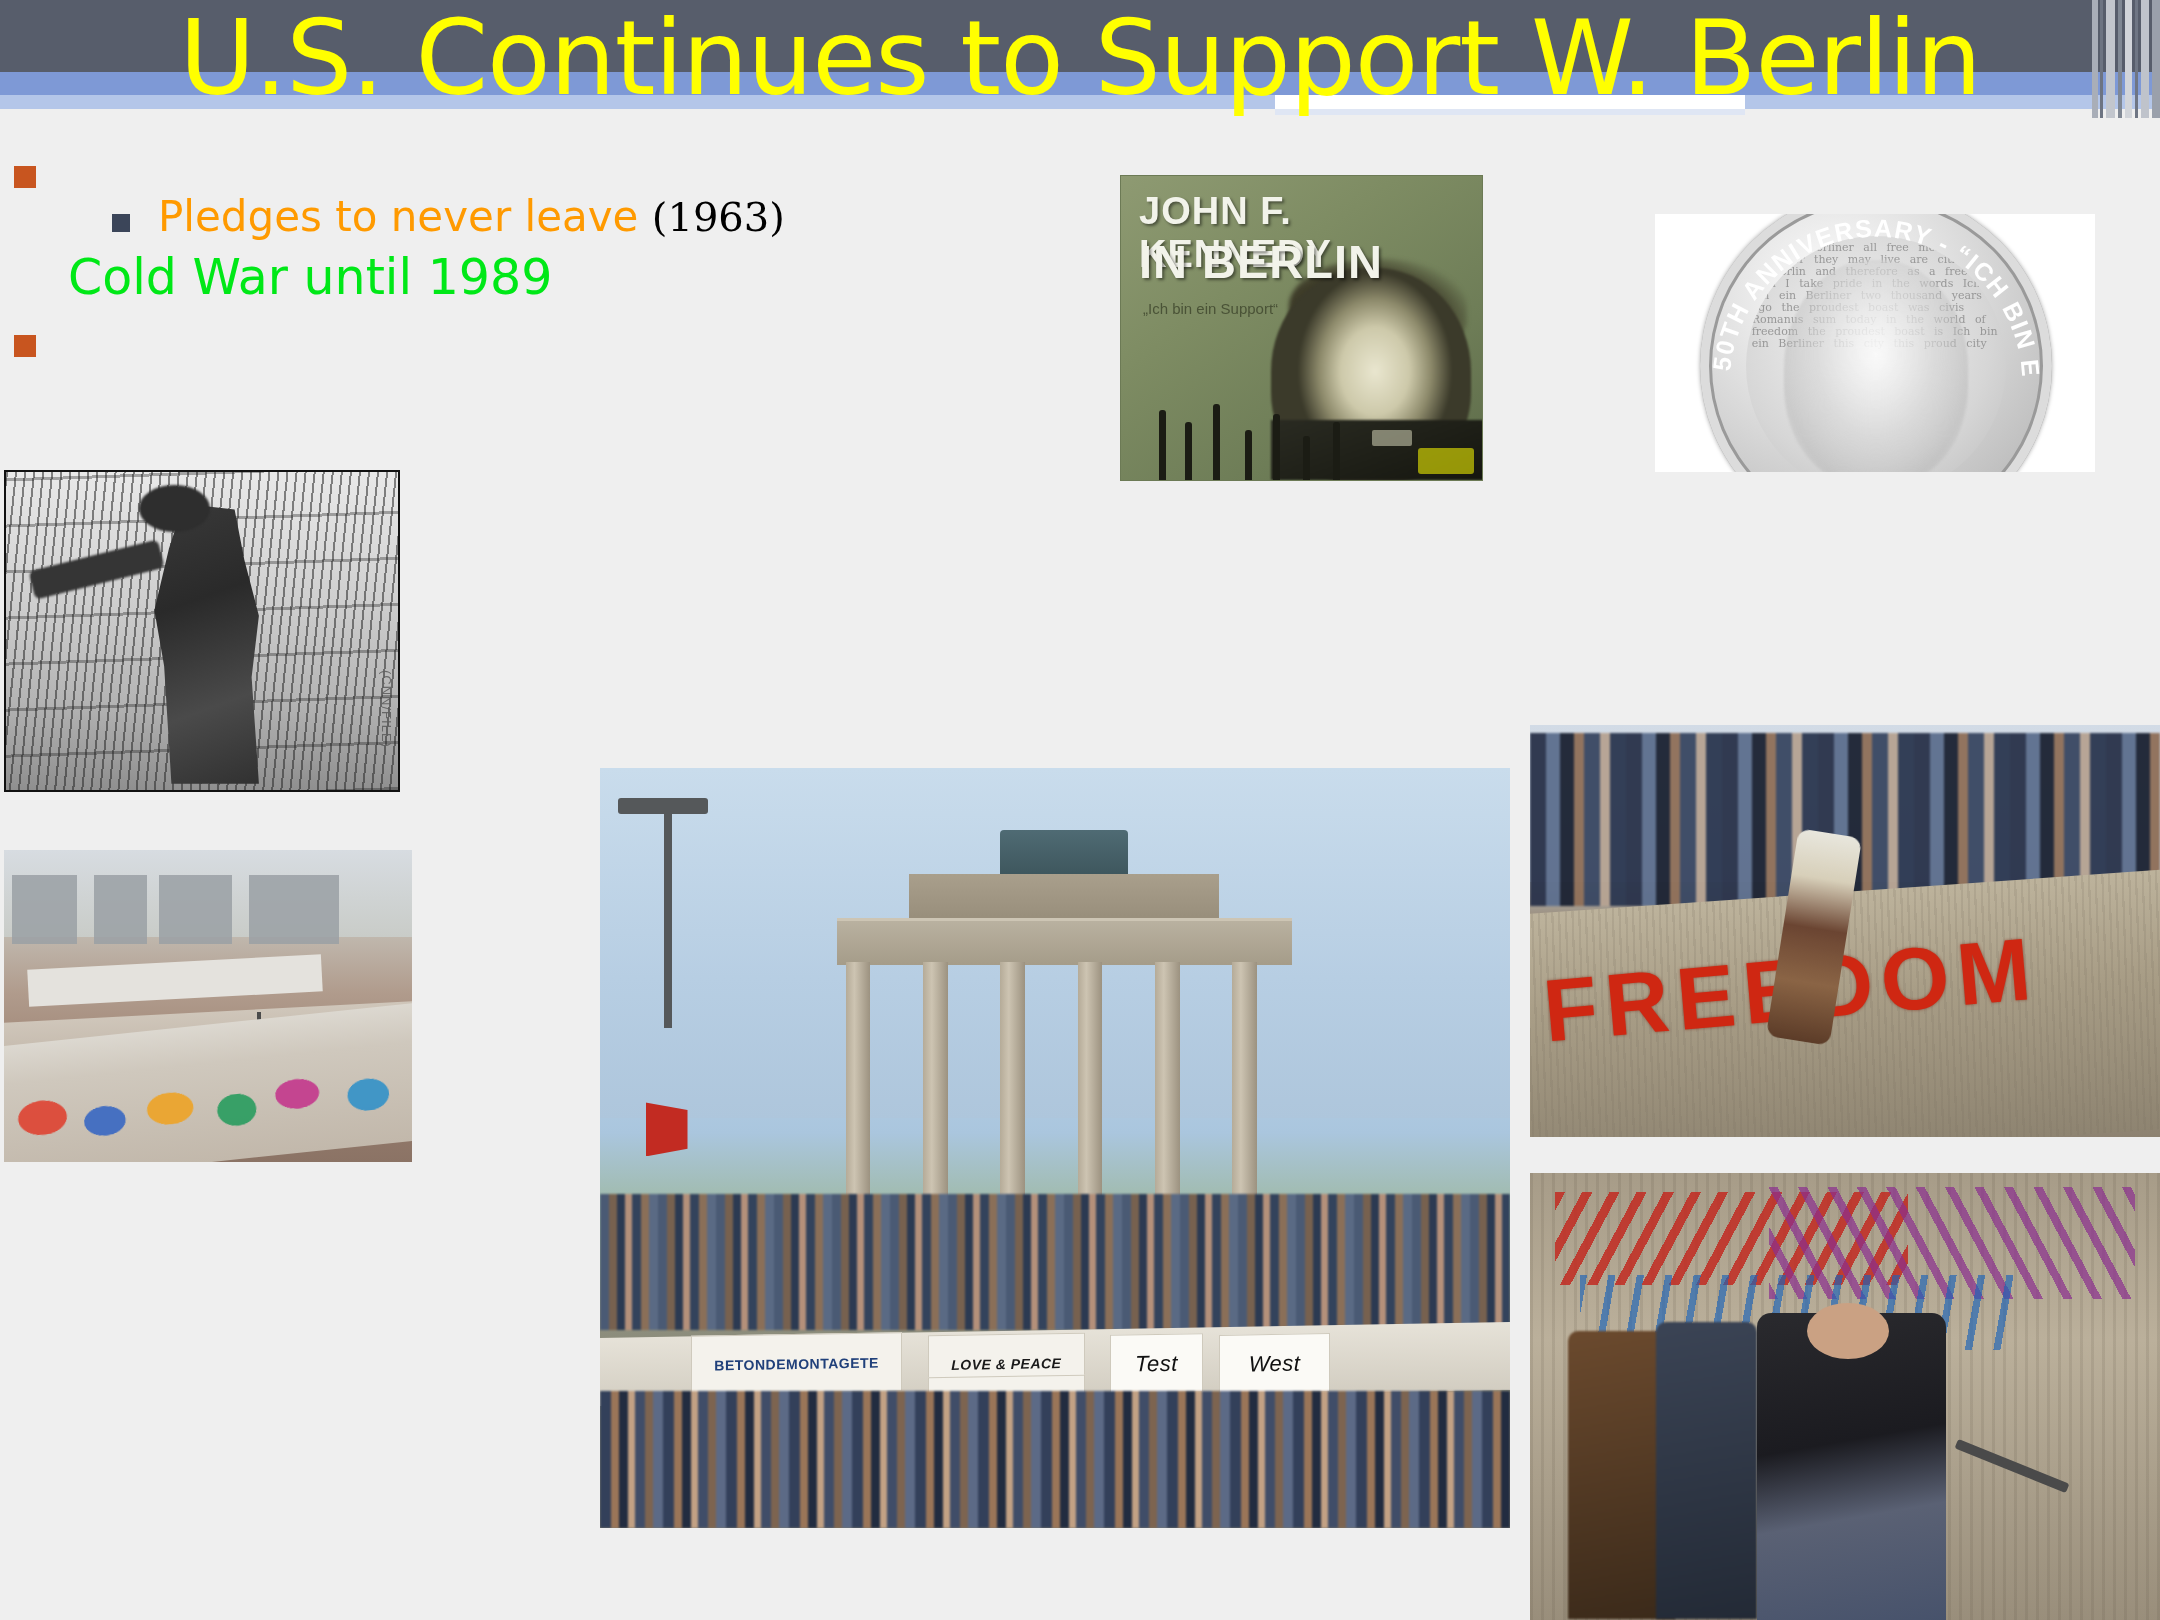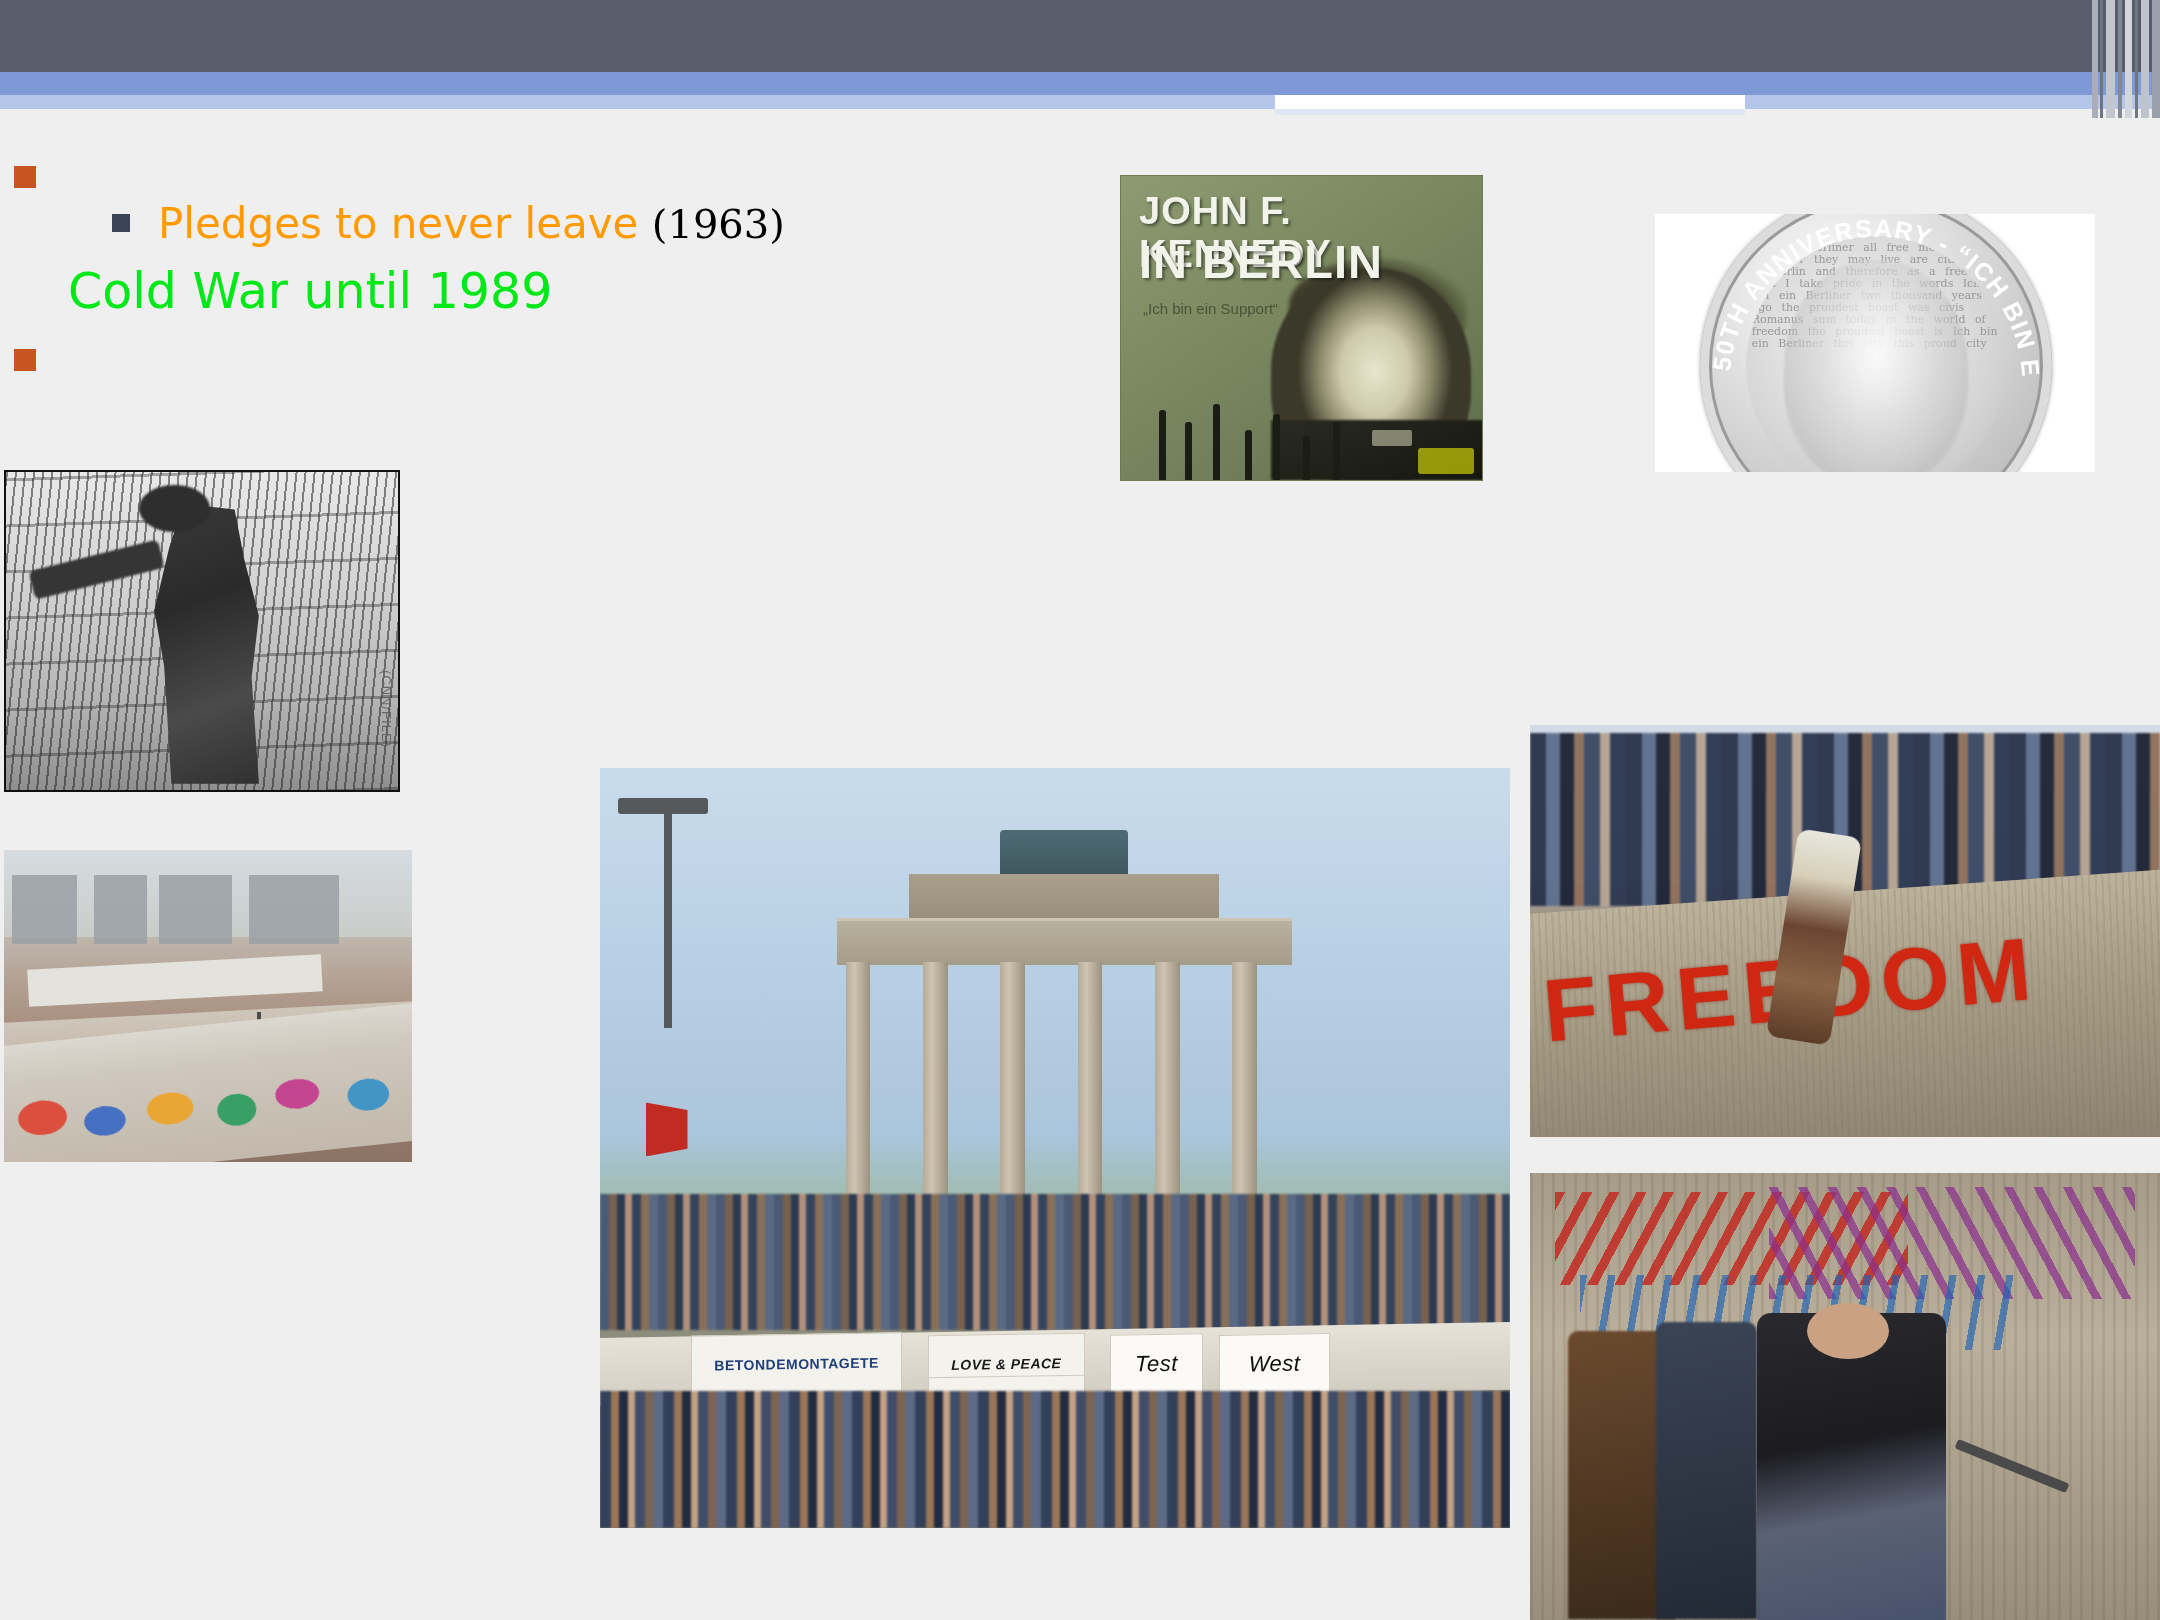--- a/index.html
+++ b/index.html
@@ -36,21 +36,21 @@
   }
 
   
   .body-text{position:absolute;left:0;top:140px;width:1140px;}
   .blt{position:relative;display:flex;align-items:flex-start;}
   .blt .sq{flex:0 0 auto;margin-top:26px;}
   .sq1{width:22px;height:22px;background:#c8551f;margin-left:14px;margin-right:32px;}
   .sq2{width:18px;height:18px;background:#3b4559;margin-left:112px;margin-right:28px;}
   .lvl1{font-size:49px;line-height:63px;color:#00e817;font-family:"DejaVu Sans",sans-serif;}
   .lvl1.black{color:#000000;}
-  .lvl2{font-size:42px;line-height:72px;color:#ff9a00;font-family:"DejaVu Sans",sans-serif;}
+  .lvl2{font-size:42px;line-height:58px;color:#ff9a00;font-family:"DejaVu Sans",sans-serif;}
   .paren{color:#000000;font-family:"DejaVu Serif",serif;font-size:40px;}
   .contline{margin-left:68px;font-size:49px;line-height:63px;color:#00e817;}
 
   
   .ph{position:absolute;overflow:hidden;background:#cccccc;margin-top:18px;}
   .ph .cap{position:absolute;}
 
   
   #jfk-cover{left:1120px;top:157px;width:361px;height:304px;
      background:linear-gradient(145deg,#8e9a72 0%,#7e8c63 35%,#6e7d57 70%,#5d6b49 100%);
@@ -248,20 +248,21 @@
     <i style="left:8px;width:3px;background:#6d7482;"></i>
     <i style="left:14px;width:9px;background:#c2c6cd;"></i>
     <i style="left:26px;width:4px;background:#80good;"></i>
     <i style="left:26px;width:4px;background:#808894;"></i>
     <i style="left:33px;width:7px;background:#d2d5da;"></i>
     <i style="left:43px;width:3px;background:#6f7684;"></i>
     <i style="left:49px;width:8px;background:#bfc3cb;"></i>
     <i style="left:60px;width:8px;background:#9aa0ab;"></i>
   </div>
 
+  <div class="title">U.S. Continues to Support W. Berlin</div>
 
   <div class="body-text">
 
     <div class="blt">
       <span class="sq sq1"></span>
     </div>
 
     <div class="blt">
       <span class="sq sq2"></span>
       <span class="lvl2">

